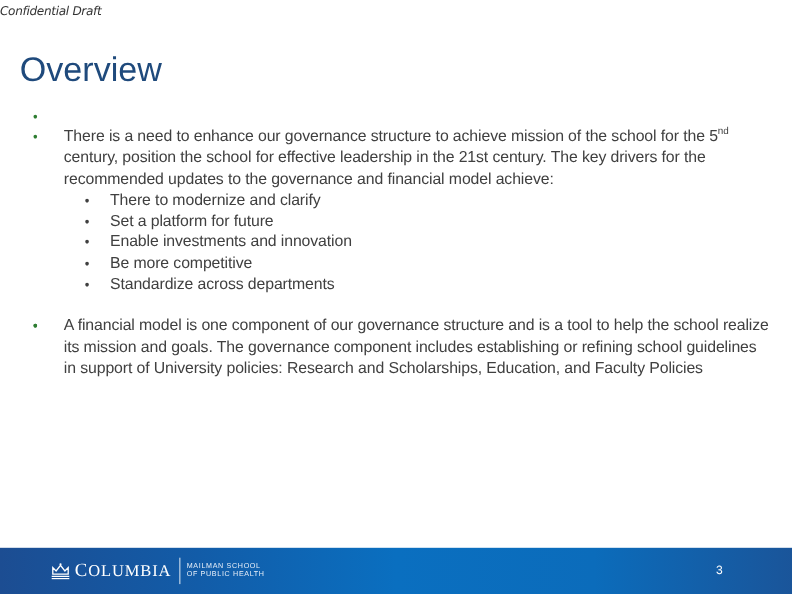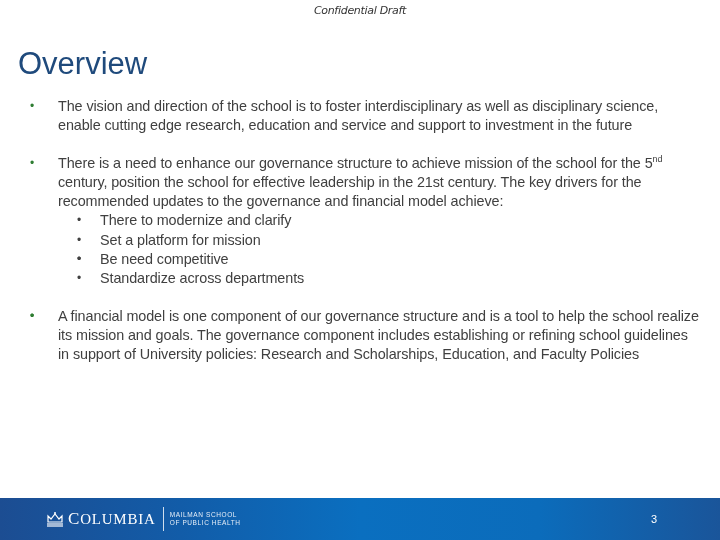--- a/index.html
+++ b/index.html
@@ -15,21 +15,21 @@
       width: 720px;
       height: 540px;
       background: #ffffff;
       font-family: "Liberation Sans", sans-serif;
     }
     .header-note {
       position: absolute;
       top: 4px;
       left: 0;
       width: 720px;
-      text-align: center;
+      text-align: left;
       font-family: "DejaVu Sans", sans-serif;
       font-style: italic;
       font-size: 11px;
       color: #333333;
       letter-spacing: -0.3px;
     }
     .title {
       position: absolute;
       left: 18px;
       top: 46px;
@@ -147,41 +147,41 @@
 <div class="slide">
 
   <div class="header-note">Confidential Draft</div>
 
   <h1 class="title">Overview</h1>
 
   <div class="content">
 
     <div class="bullet b1">
       <span class="dot">•</span>
-      <span>The vision and direction of the school is to foster interdisciplinary as well as disciplinary science, enable cutting edge research, education and service and support to investment in the future</span>
     </div>
 
     <div class="bullet b2">
       <span class="dot">•</span>
       <span><span>There is a need to enhance our governance structure to achieve mission of the school for the 5</span><sup>nd</sup><span> century, position the school for effective leadership in the 21st century. The key drivers for the recommended updates to the governance and financial model achieve:</span></span>
       <ul class="sublist">
         <li class="subitem">
           <span class="subdot">•</span>
           <span>There to modernize and clarify</span>
         </li>
         <li class="subitem">
           <span class="subdot">•</span>
-          <span>Set a platform for mission</span>
-        </li>
-        <li class="subitem">
-          <span class="subdot">•</span>
-        </li>
-        <li class="subitem">
-          <span class="subdot">•</span>
-          <span>Be need competitive</span>
+          <span>Set a platform for future</span>
+        </li>
+        <li class="subitem">
+          <span class="subdot">•</span>
+          <span>Enable investments and innovation</span>
+        </li>
+        <li class="subitem">
+          <span class="subdot">•</span>
+          <span>Be more competitive</span>
         </li>
         <li class="subitem">
           <span class="subdot">•</span>
           <span>Standardize across departments</span>
         </li>
       </ul>
     </div>
 
     <div class="bullet b3">
       <span class="dot">•</span>

